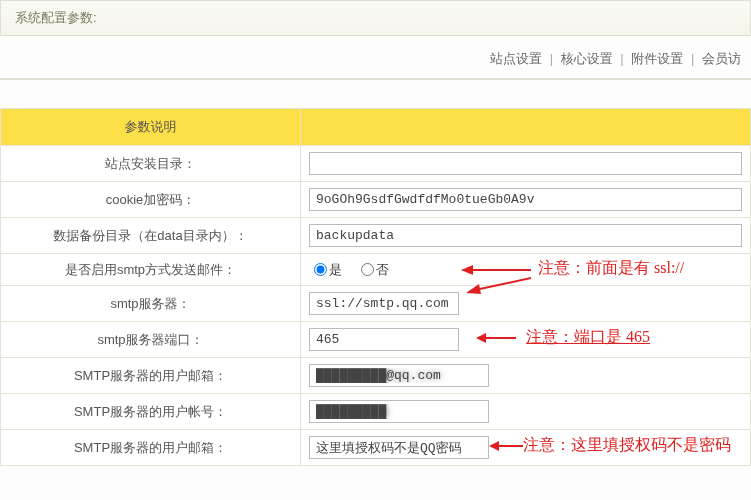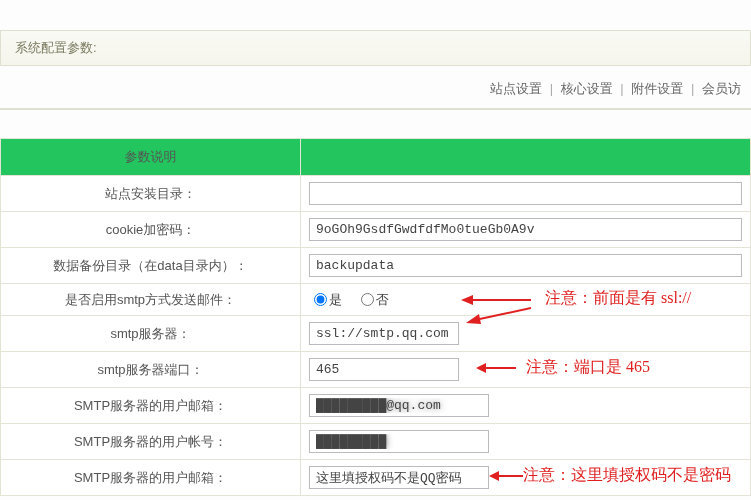--- a/index.html
+++ b/index.html
@@ -10,38 +10,37 @@
     background: #fdfdfd;
     color: #555;
     width: 751px;
   }
   .title-bar {
     background: linear-gradient(#fafaf5, #f5f5ec);
     border: 1px solid #e0e0d0;
     padding: 8px 14px;
     color: #7a7a60;
     font-size: 13px;
-    margin-top: 30px;
   }
   .tabs {
     text-align: right;
     padding: 14px 10px 10px 0;
     color: #666;
     font-size: 13px;
     border-bottom: 2px solid #e0e0d0;
   }
   .tabs span { color: #666; }
   .tabs .sep { color: #aaa; margin: 0 4px; }
   .config-table {
     border-collapse: collapse;
     width: 100%;
     margin-top: 28px;
   }
   .config-table th {
-    background: #22c55e;
+    background: #fde047;
     border: 1px solid #e3e3d6;
     padding: 9px 8px;
     font-weight: normal;
     color: #555;
     text-align: center;
     font-size: 13px;
   }
   .config-table td {
     border: 1px solid #e3e3d6;
     padding: 6px 8px;
@@ -130,21 +129,21 @@
     <td class="label-cell">是否启用smtp方式发送邮件：</td>
     <td class="value-cell">
       <span class="radio-wrap">
         <label><input type="radio" name="smtp" checked="" style=""><span>是</span></label>
         <label><input type="radio" name="smtp" style=""><span>否</span></label>
       </span>
       <svg class="arrow" style="left:160px; top:6px;" width="70" height="20">
             <line x1="70" y1="10" x2="10" y2="10" stroke="#e02020" stroke-width="2"></line>
             <polygon points="0,10 12,5 12,15" fill="#e02020"></polygon>
           </svg>
-      <span class="note" style="left:244px; top:4px;">注意：前面是有 ssl://</span>
+      <span class="note" style="left:237px; top:4px;">注意：前面是有 ssl://</span>
     </td>
   </tr>
 
   <tr>
     <td class="label-cell">smtp服务器：</td>
     <td class="value-cell">
       <input type="text" style="width: 150px;" value="ssl://smtp.qq.com">
       <svg class="arrow" style="left:160px; top:-10px;" width="70" height="20">
             <line x1="70" y1="2" x2="14" y2="14" stroke="#e02020" stroke-width="2"></line>
             <polygon points="5,17 18,8 20,18" fill="#e02020"></polygon>
@@ -153,21 +152,21 @@
   </tr>
 
   <tr>
     <td class="label-cell">smtp服务器端口：</td>
     <td class="value-cell">
       <input type="text" style="width: 150px;" value="465">
       <svg class="arrow" style="left:175px; top:8px;" width="40" height="16">
             <line x1="40" y1="8" x2="8" y2="8" stroke="#e02020" stroke-width="2"></line>
             <polygon points="0,8 10,3 10,13" fill="#e02020"></polygon>
           </svg>
-      <span class="note" style="left:225px; top:5px;">注意：端口是 465</span>
+      <span class="note" style="left:225px; top:5px;text-decoration:underline;">注意：端口是 465</span>
     </td>
   </tr>
 
   <tr>
     <td class="label-cell">SMTP服务器的用户邮箱：</td>
     <td class="value-cell"><input type="text" class="blur" style="width: 180px;" value="█████████@qq.com"></td>
   </tr>
 
   <tr>
     <td class="label-cell">SMTP服务器的用户帐号：</td>

